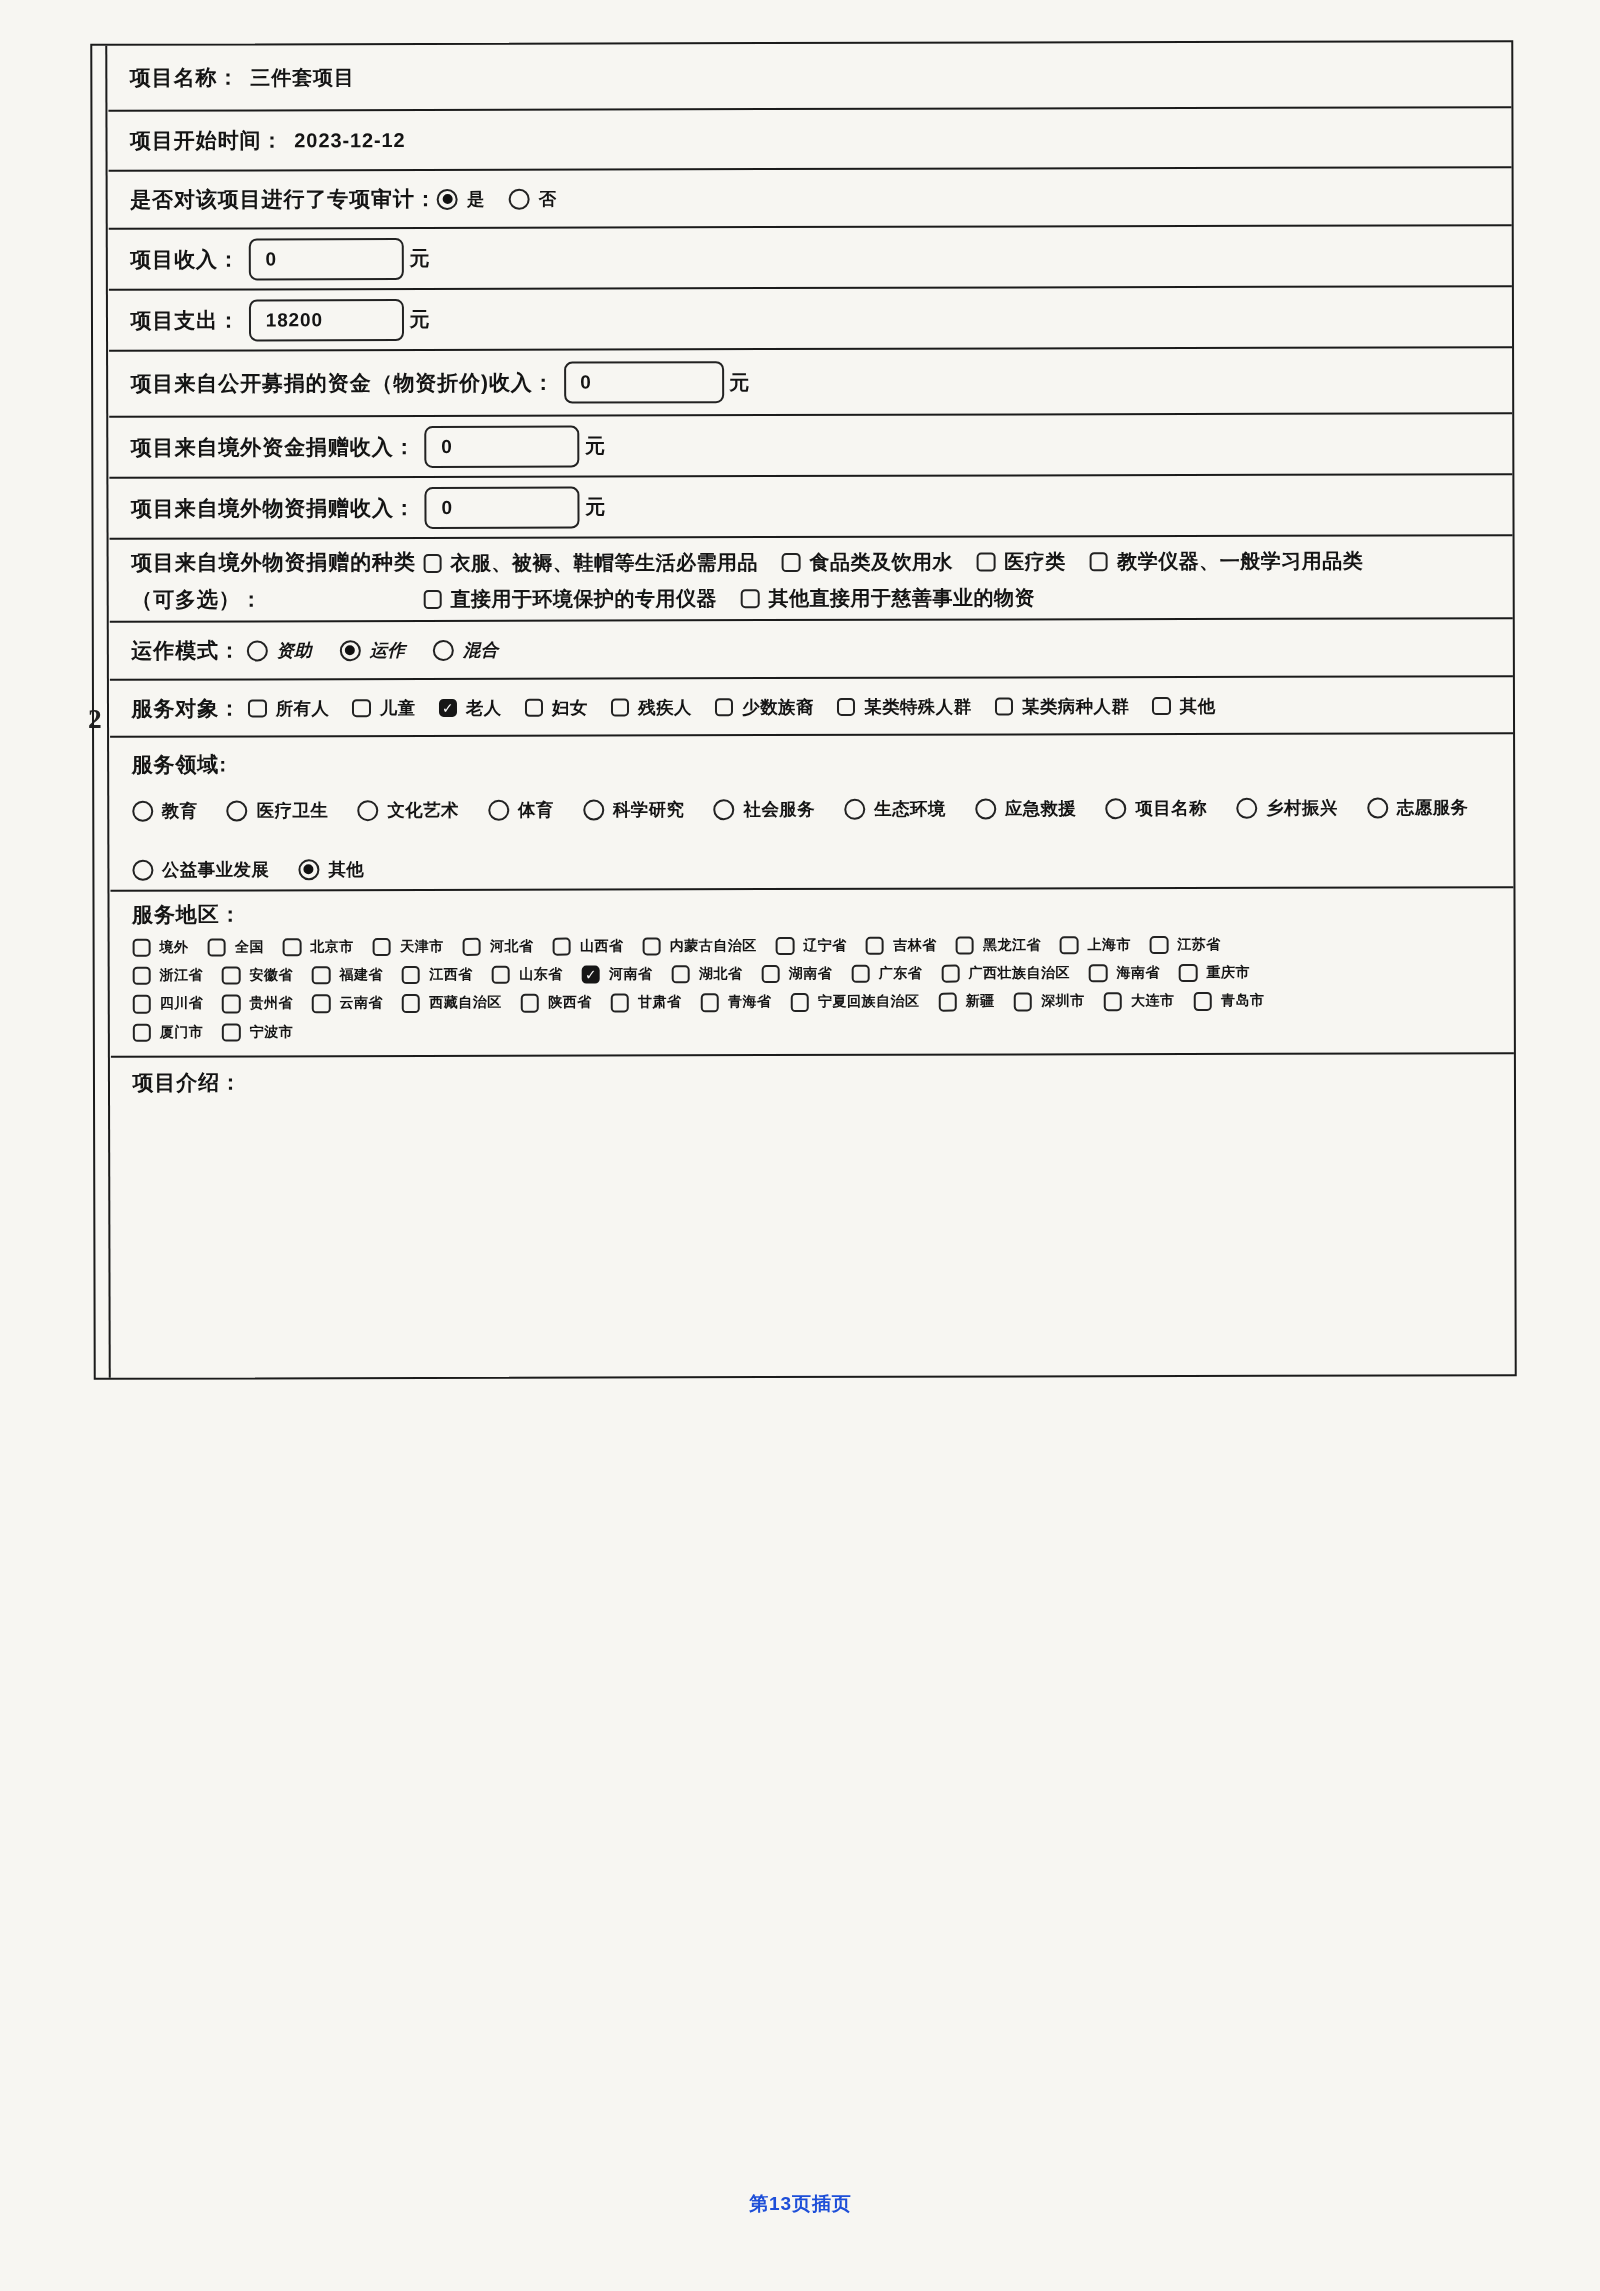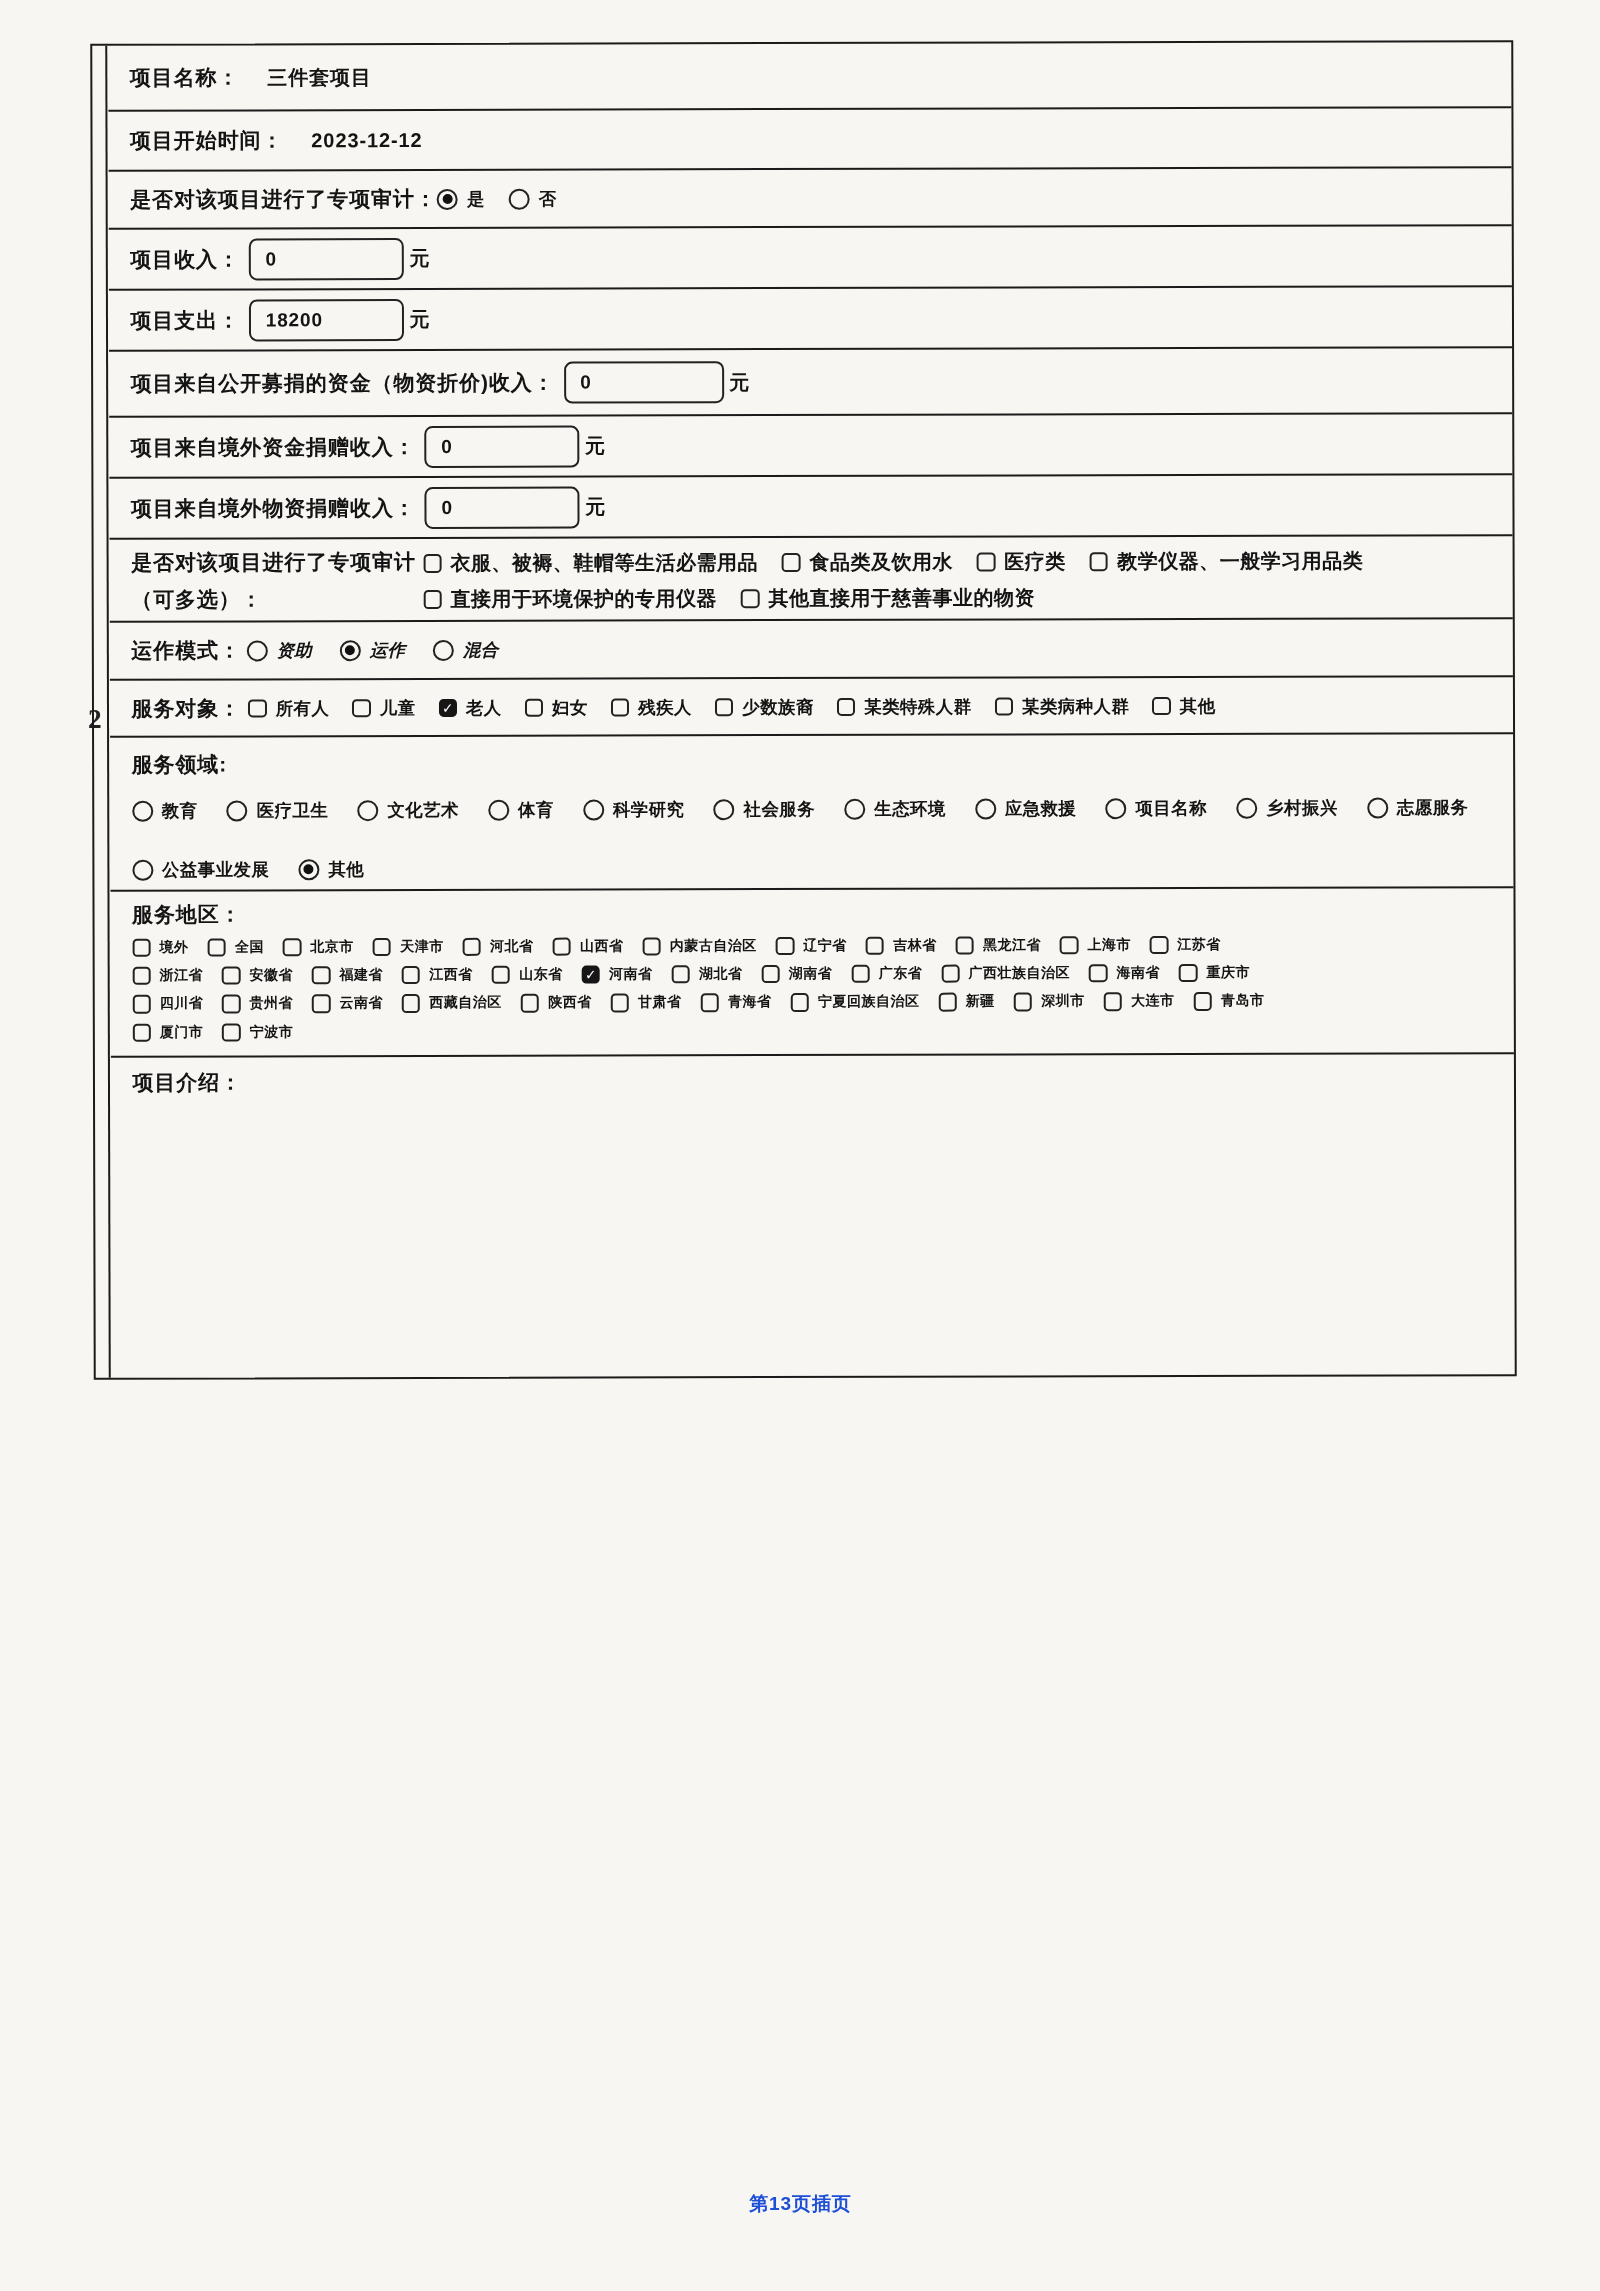--- a/index.html
+++ b/index.html
@@ -20,21 +20,21 @@
   }
   .gutter-line{position:absolute;left:12.8px;top:0;bottom:0;width:2.7px;background:#1b1b1b;}
   .rows{margin-left:15.5px;}
   .row{
     padding:7.3px 22px;box-sizing:border-box;
     display:flex;align-items:center;flex-wrap:nowrap;
   }
   .row:not(:last-child){border-bottom:2.7px solid #1b1b1b;}
   .row.block{display:block;}
   .lbl{font-weight:700;font-size:21px;letter-spacing:0.9px;white-space:nowrap;}
-  .value{font-weight:700;font-size:20px;margin-left:28px;letter-spacing:0.9px;}
+  .value{font-weight:700;font-size:20px;margin-left:11px;letter-spacing:0.9px;}
   .input-box{
     border:2.3px solid #222;border-radius:8.2px;
     min-height:42px;min-width:155px;box-sizing:border-box;
     display:inline-flex;align-items:center;
     padding:1.8px 14.6px;margin-left:9.1px;
     font-size:19px;font-weight:700;letter-spacing:0.9px;
     background:transparent;
   }
   .input-box.wide{min-width:160px;}
   .unit{font-size:20px;font-weight:700;margin-left:5.5px;}
@@ -146,21 +146,21 @@
       </div>
 
       <div class="row r-money">
         <span class="lbl">项目来自境外物资捐赠收入：</span>
         <span class="input-box">0</span>
         <span class="unit">元</span>
       </div>
 
       <div class="row r-types">
         <div class="type-label">
-          <div class="lbl l1">是否对该项目进行了专项审计</div>
+          <div class="lbl l1">项目来自境外物资捐赠的种类</div>
           <div class="lbl l2">（可多选）：</div>
         </div>
         <div class="type-opts">
           <span class="opts">
               <span class="opt">
     <span class="cb"></span>
     <span class="opt-label">衣服、被褥、鞋帽等生活必需用品</span>
   </span>
               <span class="opt">
     <span class="cb"></span>

